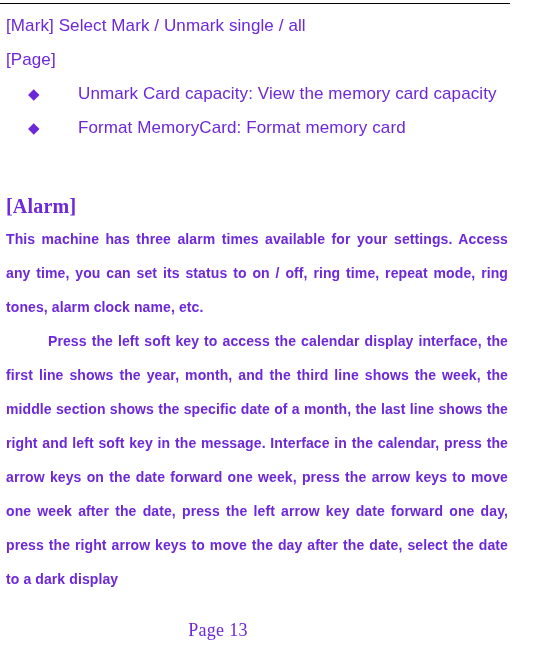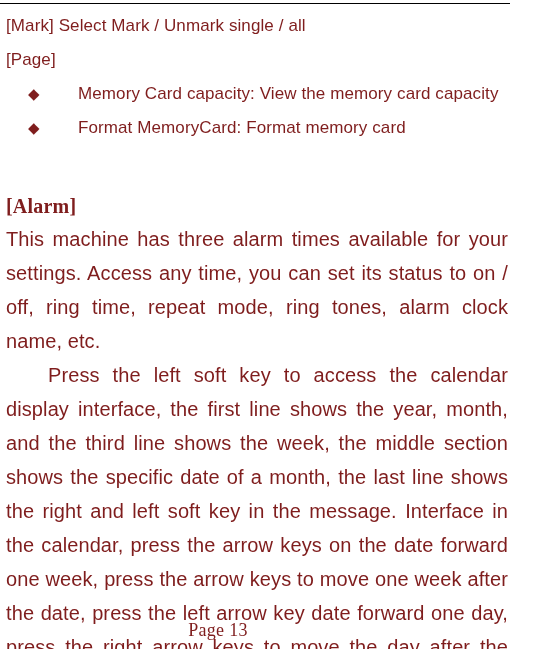--- a/index.html
+++ b/index.html
@@ -9,21 +9,21 @@
     background: #ffffff;
   }
 
   .page {
     position: relative;
     width: 536px;
     height: 649px;
     background: #ffffff;
     overflow: hidden;
     font-family: "Liberation Sans", sans-serif;
-    color: #7f1d1d;
+    color: #6d28d9;
     -webkit-font-smoothing: none;
   }
 
   
   .header-rule {
     position: absolute;
     left: 0px;
     top: 3px;
     width: 510px;
     height: 0;
@@ -42,26 +42,27 @@
   .line {
     font-size: 17px;
     line-height: 34px;
     text-align: left;
     white-space: nowrap;
     letter-spacing: 0.1px;
   }
 
   
   .para {
-    font-size: 20px;
+    font-size: 14px;
     line-height: 34px;
     text-align: justify;
     text-justify: inter-word;
     letter-spacing: 0.1px;
     margin: 0;
+    font-weight: bold;
   }
 
   .para.indent-first {
     text-indent: 42px;
   }
 
   
   .heading {
     font-family: "Liberation Serif", serif;
     font-weight: bold;
@@ -120,21 +121,21 @@
   <div class="header-rule"></div>
 
   <div class="content">
 
     <div class="line">[Mark] Select Mark / Unmark single / all</div>
 
     <div class="line">[Page]</div>
 
     <div class="bullet-item">
       <span class="marker">◆</span>
-      <span class="btext">Memory Card capacity: View the memory card capacity</span>
+      <span class="btext">Unmark Card capacity: View the memory card capacity</span>
     </div>
 
     <div class="bullet-item">
       <span class="marker">◆</span>
       <span class="btext">Format MemoryCard: Format memory card</span>
     </div>
 
     <div class="heading">[Alarm]</div>
 
     <p class="para">This machine has three alarm times available for your settings. Access any time, you can set its status to on / off, ring time, repeat mode, ring tones, alarm clock name, etc.</p>

